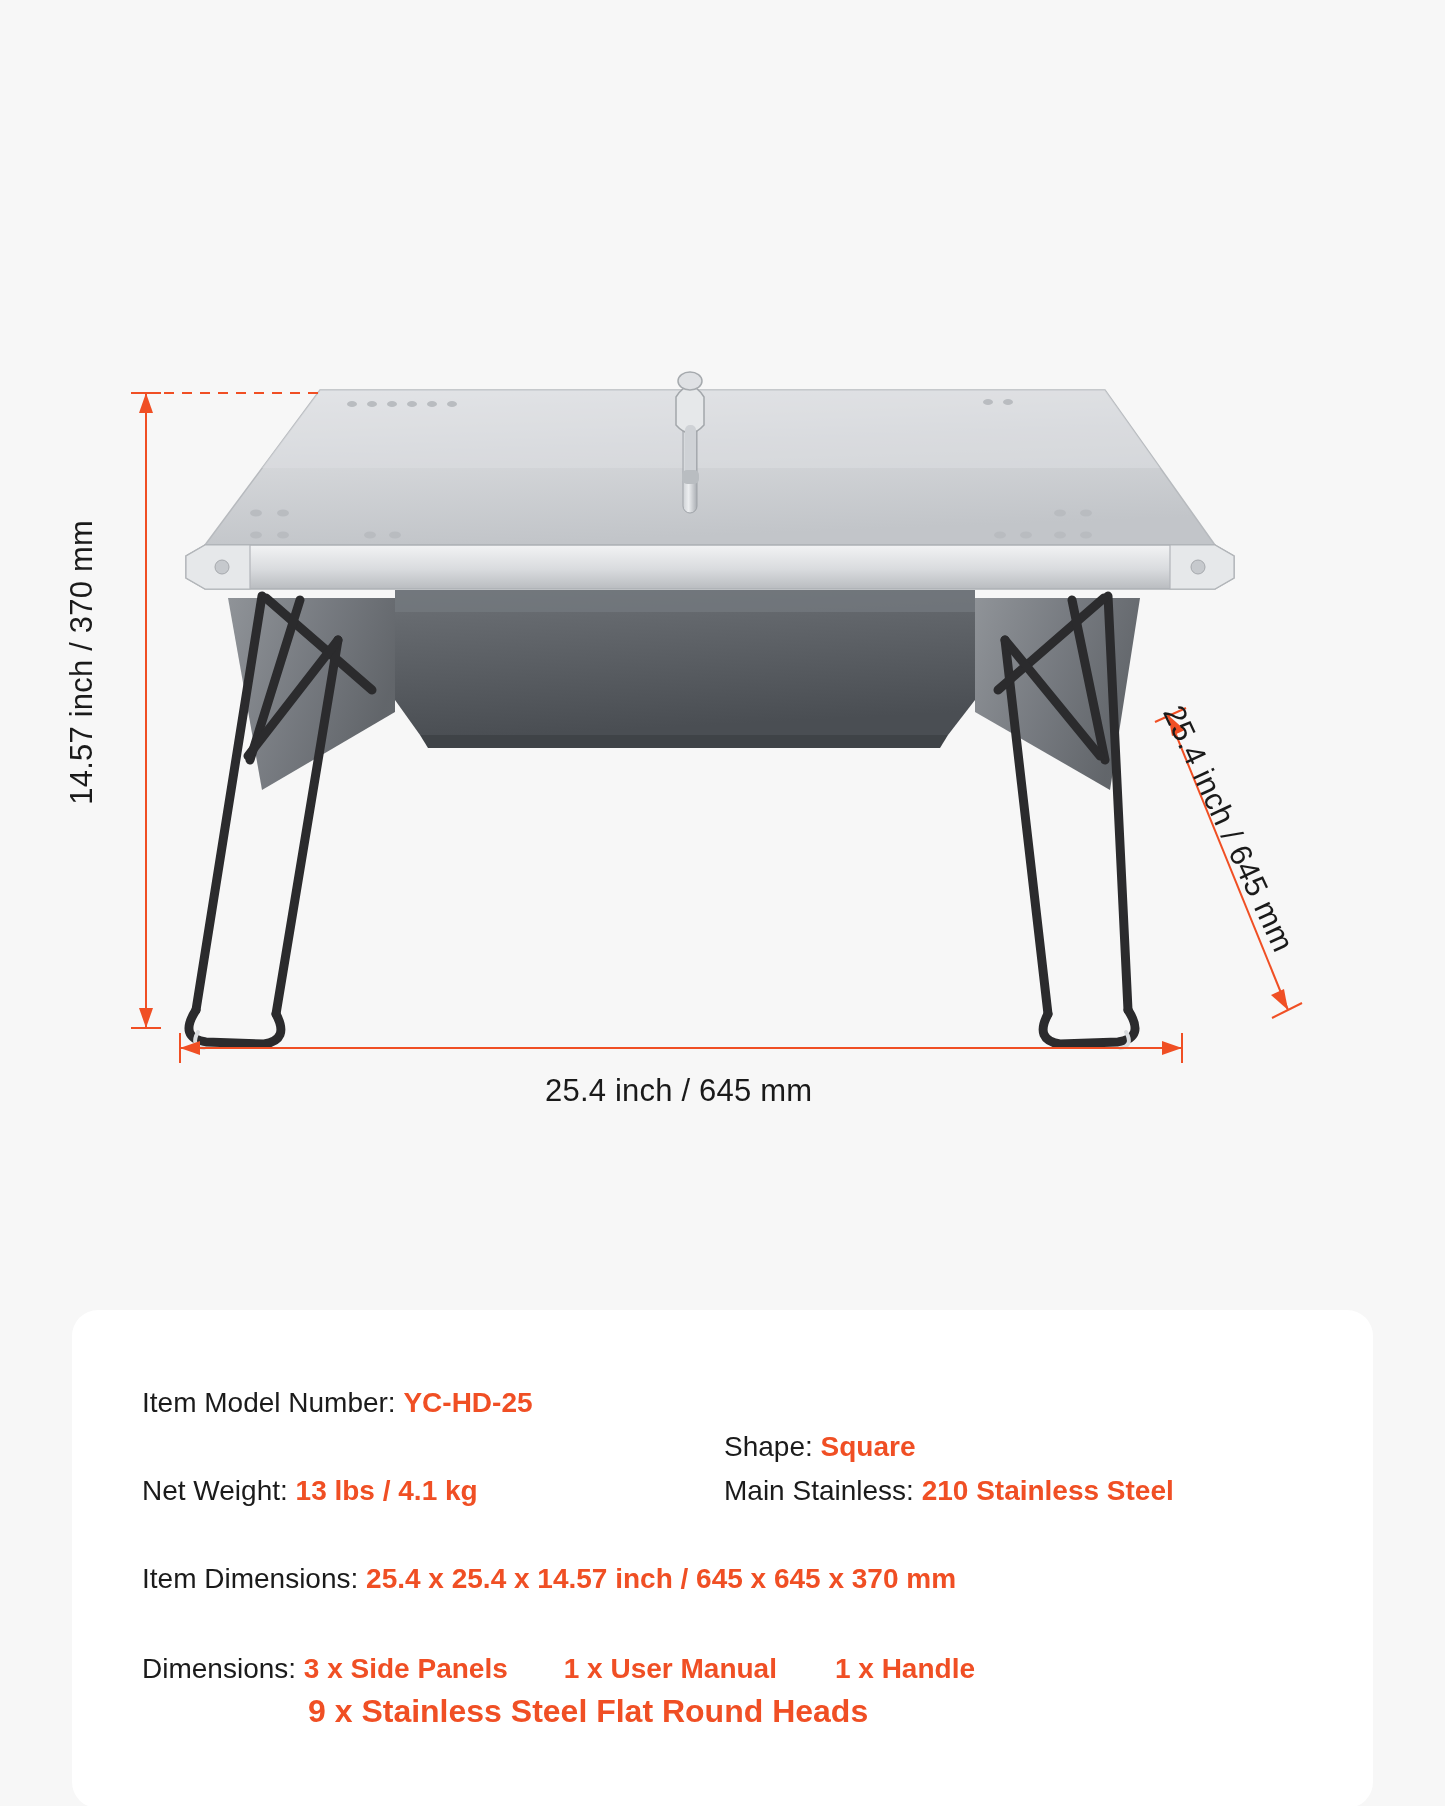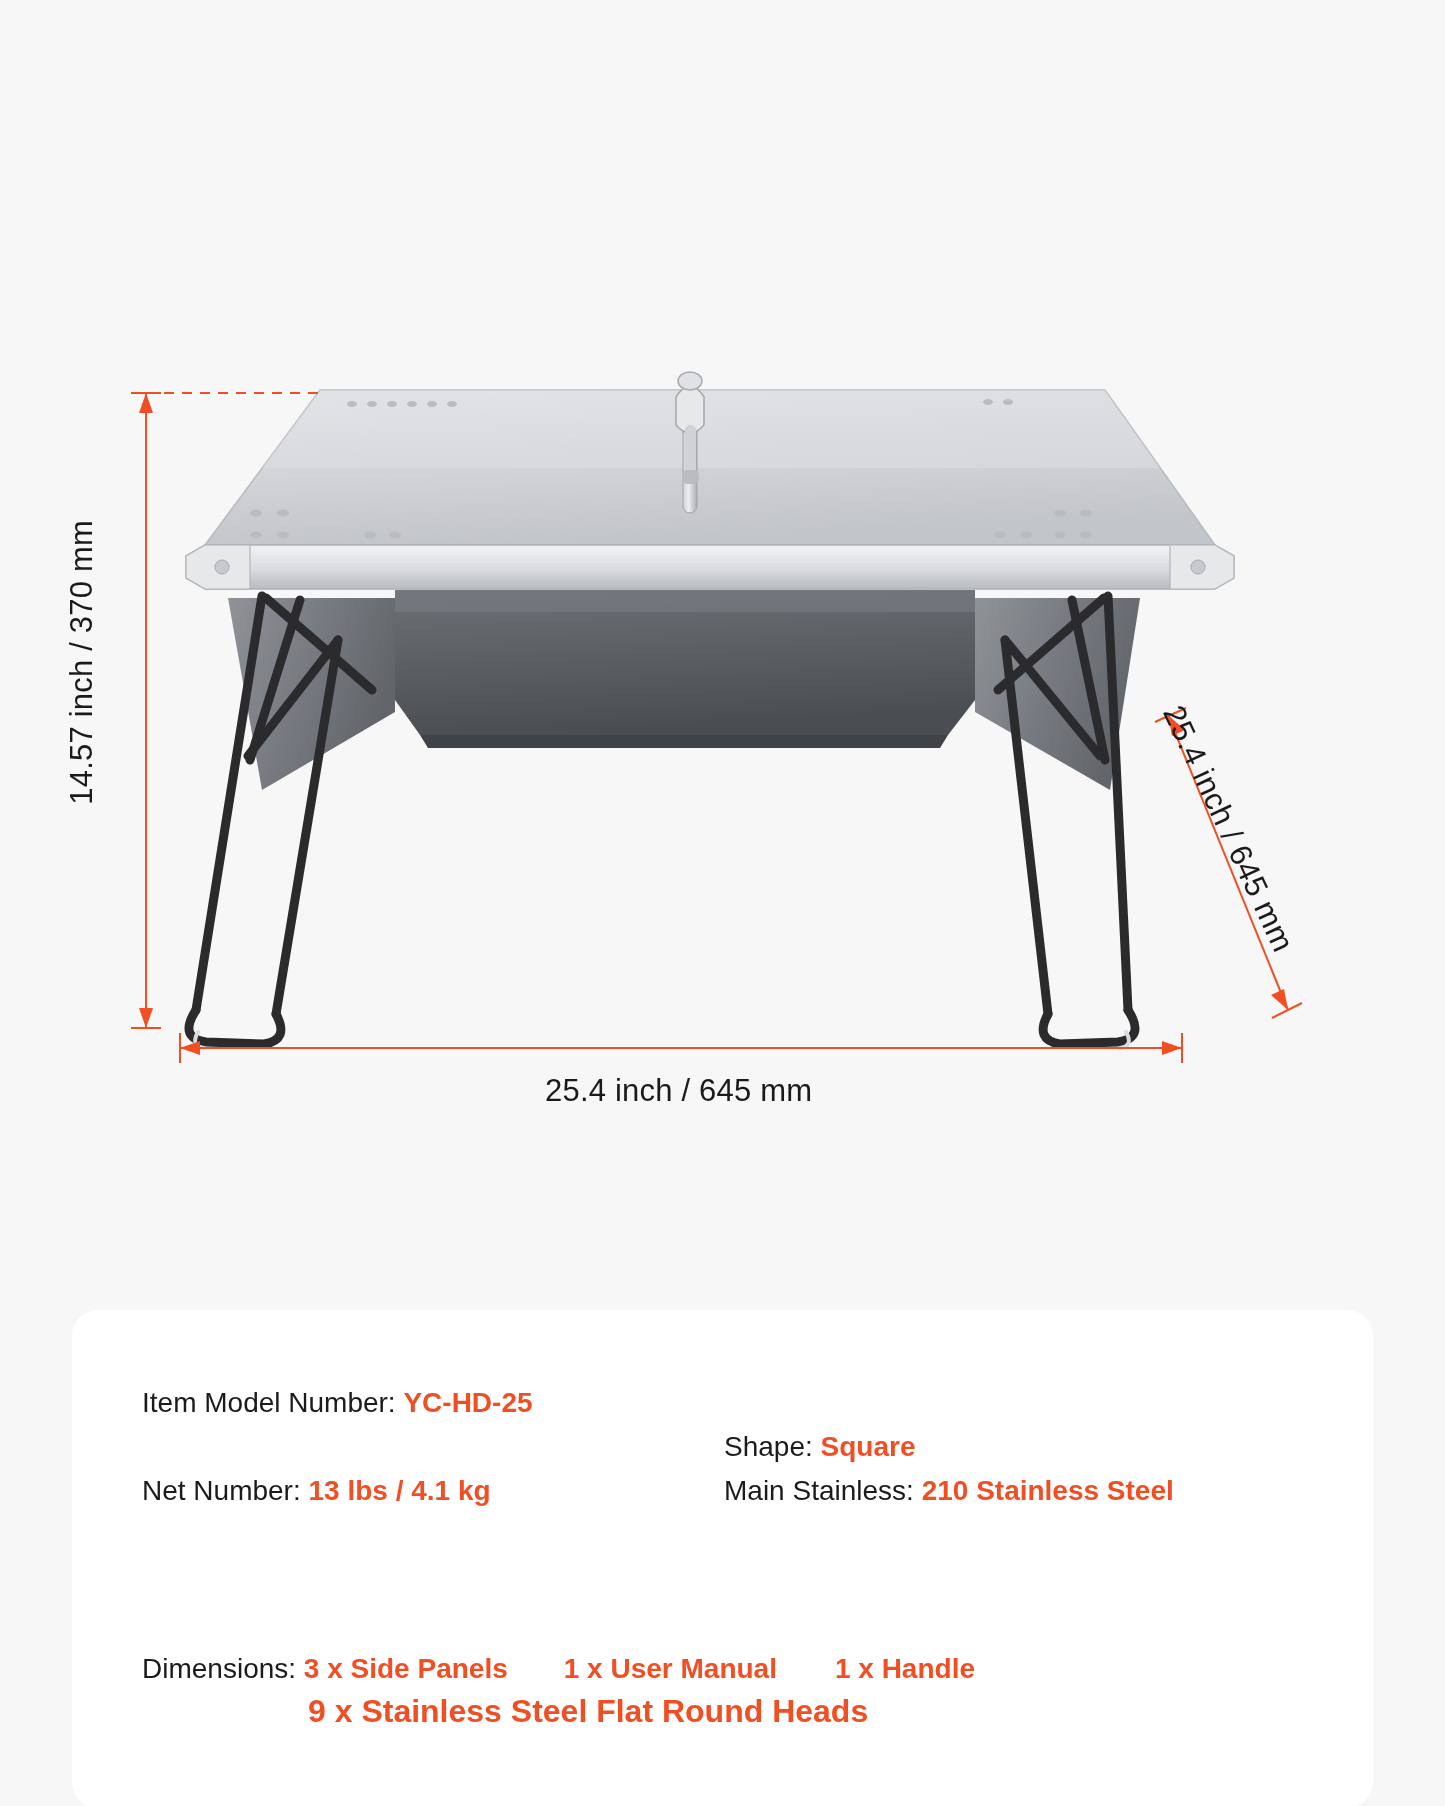--- a/index.html
+++ b/index.html
@@ -246,27 +246,30 @@
 
   <div class="spec-row" id="row-model">
     <span class="spec-key">Item Model Number: </span><span class="spec-val">YC-HD-25</span>
   </div>
 
   <div class="spec-row" id="row-shape">
     <span class="spec-key">Shape: </span><span class="spec-val">Square</span>
   </div>
 
   <div class="spec-row" id="row-weight">
-    <span class="spec-key">Net Number: </span><span class="spec-val">13 lbs / 4.1 kg</span>
+    <span class="spec-key">Net Weight: </span><span class="spec-val">13 lbs / 4.1 kg</span>
   </div>
 
   <div class="spec-row" id="row-material">
     <span class="spec-key">Main Stainless: </span><span class="spec-val">210 Stainless Steel</span>
   </div>
 
+  <div class="spec-row" id="row-dims">
+    <span class="spec-key">Item Dimensions: </span><span class="spec-val">25.4 x 25.4 x 14.57 inch / 645 x 645 x 370 mm</span>
+  </div>
 
   <div class="spec-row" id="row-acc">
     <span class="spec-key">Dimensions: </span><span class="acc-item">3 x Side Panels</span><span class="acc-gap1"></span><span class="acc-item">1 x User Manual</span><span class="acc-gap2"></span><span class="acc-item">1 x Handle</span>
   </div>
 
   <div id="acc-line2">
     <span class="acc-indent"></span><span class="acc-item">9 x Stainless Steel Flat Round Heads</span>
   </div>
 </div>
 

